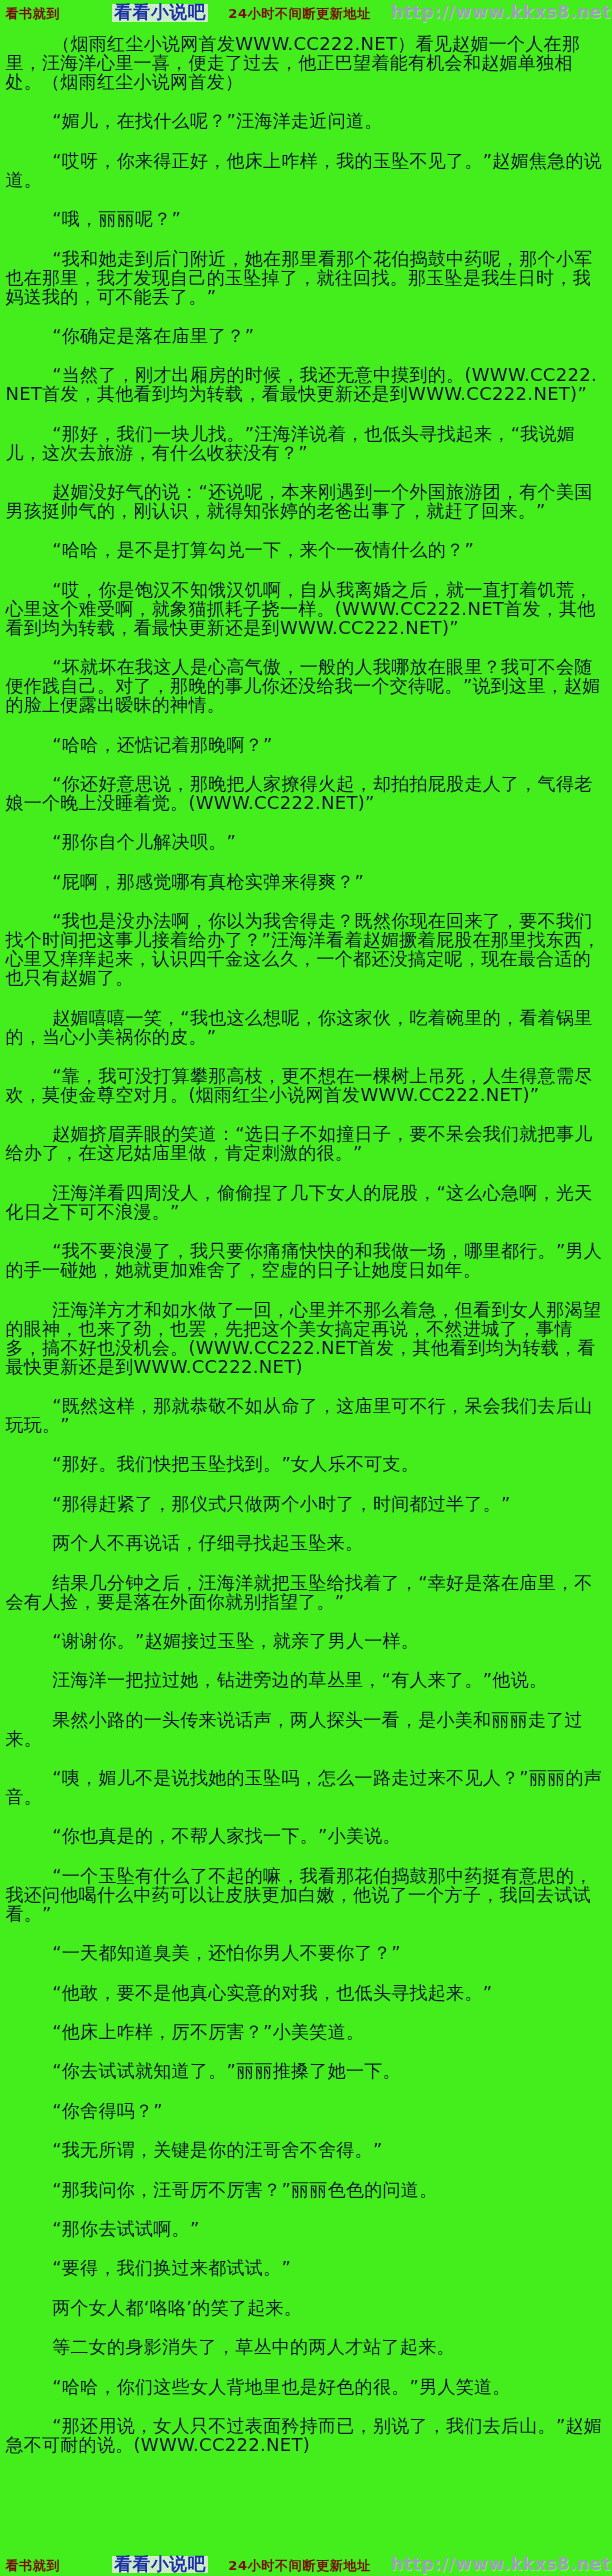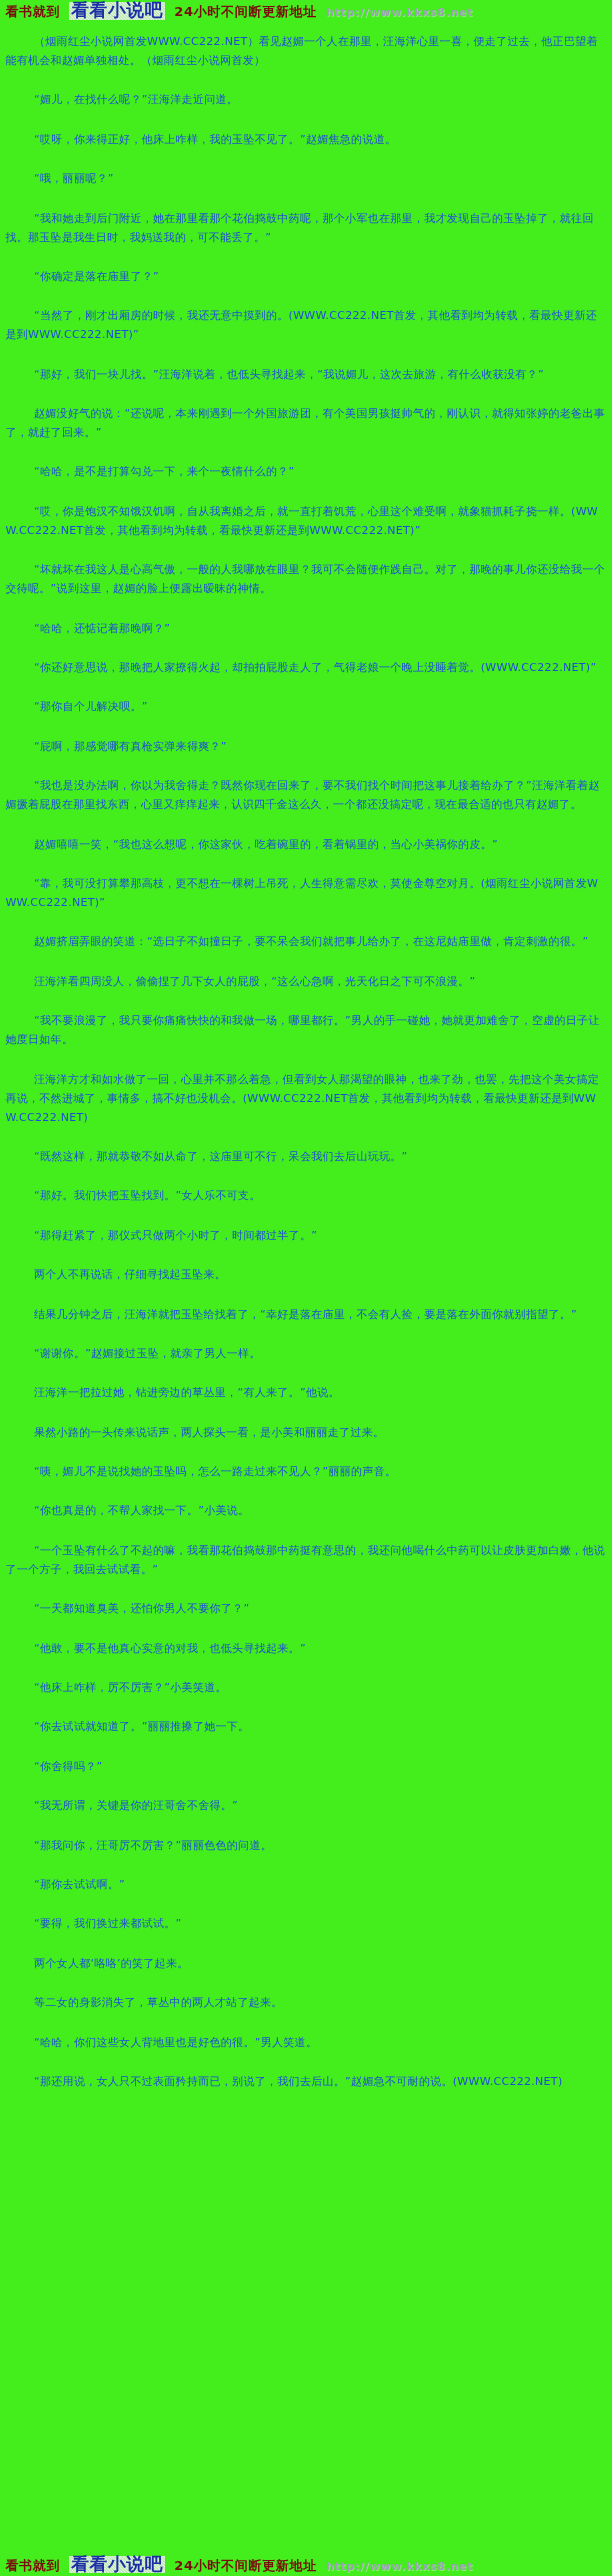--- a/index.html
+++ b/index.html
@@ -10,55 +10,56 @@
     font-family: "DejaVu Sans", sans-serif;
     display: flex;
     flex-direction: column;
     box-sizing: border-box;
     overflow: hidden;
   }
   .bar {
     padding: 2px 5.4px 1.4px 5.4px;
     display: flex;
     align-items: baseline;
-    gap: 9px;
+    gap: 20px;
     white-space: nowrap;
     text-align: center;
   }
   .bar .prefix, .bar .tagline {
     color: #7a0c0c;
     font-size: 13px;
     font-weight: bold;
     letter-spacing: 0.7px;
   }
   .bar .site {
     color: #1b2fa6;
     font-weight: bold;
     font-size: 17.7px;
     line-height: 17.7px;
     padding: 0 2px;
     background-color: #c3e9bb;
     background-image: repeating-linear-gradient(45deg, rgba(255,255,255,.55) 0 0.7px, transparent 0.7px 2px);
     letter-spacing: 0.7px;
+    margin-left: 32px;
   }
   .bar .url {
     color: #99a2b4;
-    font-size: 11px;
+    font-size: 17px;
     font-weight: bold;
     text-decoration: none;
     text-shadow: 0.7px 0.7px 0 rgba(255,255,255,.35);
     letter-spacing: 0.7px;
   }
   .content {
     padding: 1.4px 6.8px 4.1px 5.4px;
     flex: 1 0 auto;
   }
   .para {
-    color: #1d4ed8;
-    font-size: 11px;
+    color: #0f172a;
+    font-size: 18px;
     line-height: 19px;
     margin: 20.4px 0;
     text-indent: 2.6em;
     word-break: break-all;
     letter-spacing: 0.3px;
   }
   .para:first-child { margin-top: 8.2px; }
   .footer-bar { margin-top: auto; }
 </style>
 </head>

